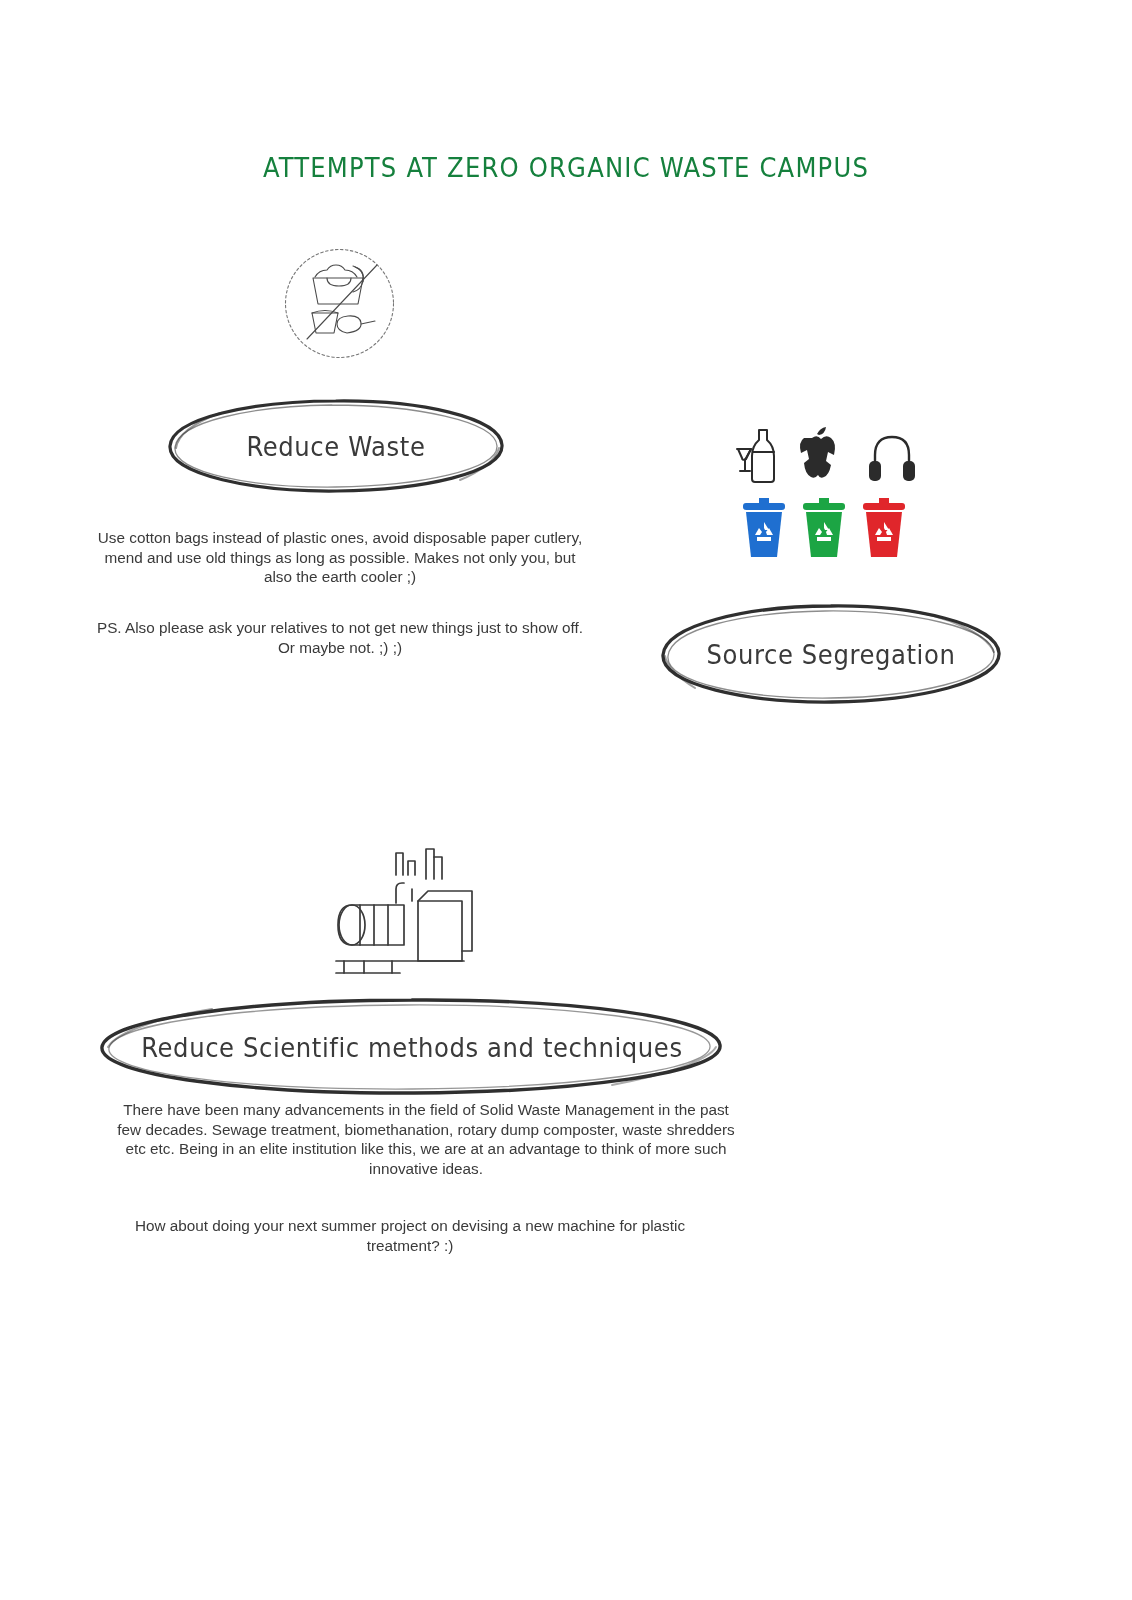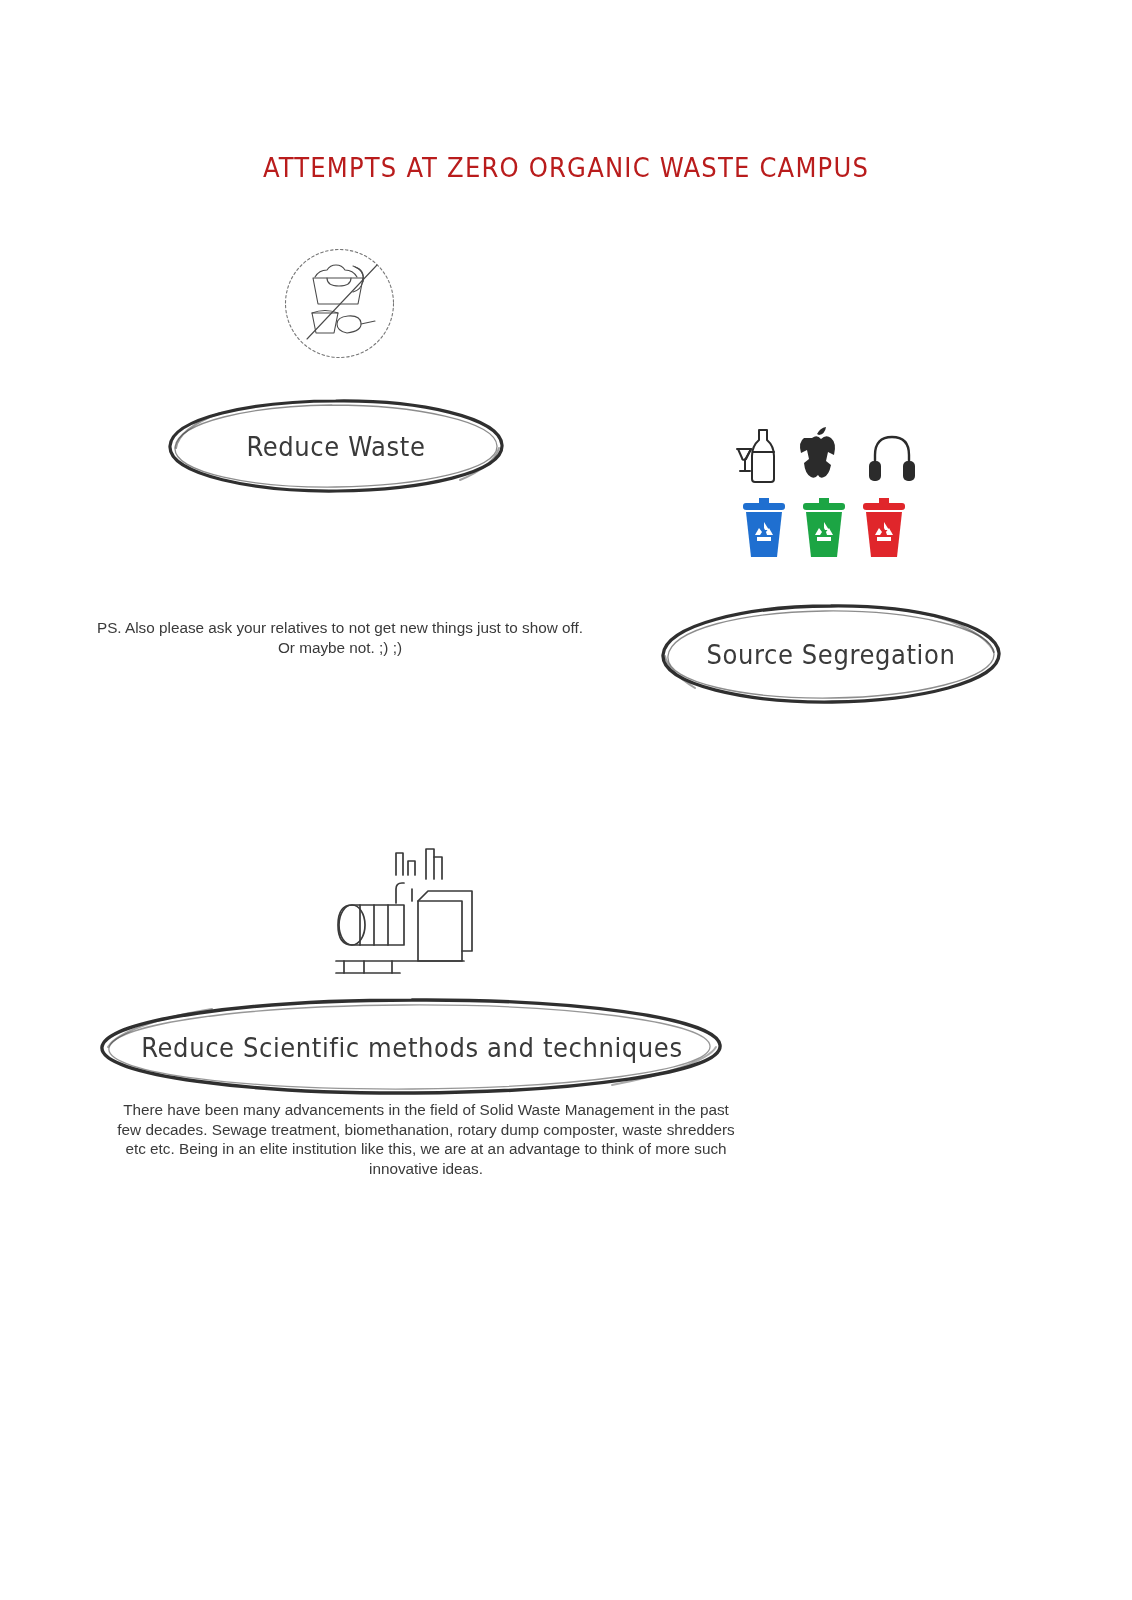--- a/index.html
+++ b/index.html
@@ -24,21 +24,21 @@
   
   .title {
     position: absolute;
     top: 152px;
     left: 0;
     width: 1132px;
     text-align: center;
     font-family: "DejaVu Sans Condensed", "Liberation Sans Narrow", "Liberation Sans", sans-serif;
     font-size: 27px;
     letter-spacing: 1.2px;
-    color: #b91c1c;
+    color: #15803d;
     text-transform: uppercase;
     font-weight: 400;
   }
 
   
   .bubble {
     position: absolute;
   }
   .bubble svg {
     position: absolute;
@@ -150,20 +150,21 @@
       <g fill="none" stroke="#2f2f2f" stroke-linecap="round">
         <path d="M176 5 C92 5 12 22 10 50 C8 79 96 96 177 95 C262 94 344 77 342 49 C340 21 258 4 176 5" stroke-width="3.2"></path>
         <path d="M172 9 C90 10 18 26 15 51 C12 77 94 92 176 91 C258 90 338 74 337 50 C336 25 254 9 172 9" stroke-width="1.3" opacity="0.55"></path>
         <path d="M60 17 C36 26 18 38 16 52" stroke-width="2" opacity="0.5"></path>
         <path d="M300 84 C320 76 336 64 339 52" stroke-width="2" opacity="0.45"></path>
       </g>
     </svg>
     <div class="label">Reduce Waste</div>
   </div>
 
+  <div class="para" id="reduce-p1">Use cotton bags instead of plastic ones, avoid disposable paper cutlery, mend and use old things as long as possible. Makes not only you, but also the earth cooler ;)</div>
   <div class="para" id="reduce-p2">PS. Also please ask your relatives to not get new things just to show off. Or maybe not. ;) ;)</div>
 
   <div id="sketch-bins">
     <svg width="185" height="155" viewBox="0 0 185 155">
 
       <g fill="none" stroke="#2b2b2b" stroke-width="2" stroke-linejoin="round" stroke-linecap="round">
         <path d="M24 5 h8 v10 q7 6 7 16 v23 q0 3 -3 3 h-16 q-3 0 -3 -3 v-23 q0 -10 7 -16 z"></path>
         <path d="M18 27 h21"></path>
         <path d="M4 18 h13 l-5 10 q-4 2 -4 -1 z" transform="translate(-1,6)"></path>
         <path d="M2 24 h14 l-6 11 v10"></path>
@@ -268,14 +269,15 @@
         <path d="M320 5 C160 5 14 24 10 52 C6 81 164 99 322 98 C482 97 632 78 628 50 C624 22 478 4 320 5" stroke-width="3.4"></path>
         <path d="M312 10 C156 11 22 28 17 53 C12 79 160 95 320 94 C478 93 620 76 618 51 C616 26 470 9 312 10" stroke-width="1.3" opacity="0.5"></path>
         <path d="M120 14 C70 22 26 36 16 52" stroke-width="2" opacity="0.45"></path>
         <path d="M520 90 C572 80 616 66 624 52" stroke-width="2" opacity="0.4"></path>
       </g>
     </svg>
     <div class="label">Reduce Scientific methods and techniques</div>
   </div>
 
   <div class="para" id="science-p1">There have been many advancements in the field of Solid Waste Management in the past few decades. Sewage treatment, biomethanation, rotary dump composter, waste shredders etc etc. Being in an elite institution like this, we are at an advantage to think of more such innovative ideas.</div>
+  <div class="para" id="science-p2">How about doing your next summer project on devising a new machine for plastic treatment? :)</div>
 
 </div>
 
 </body></html>

